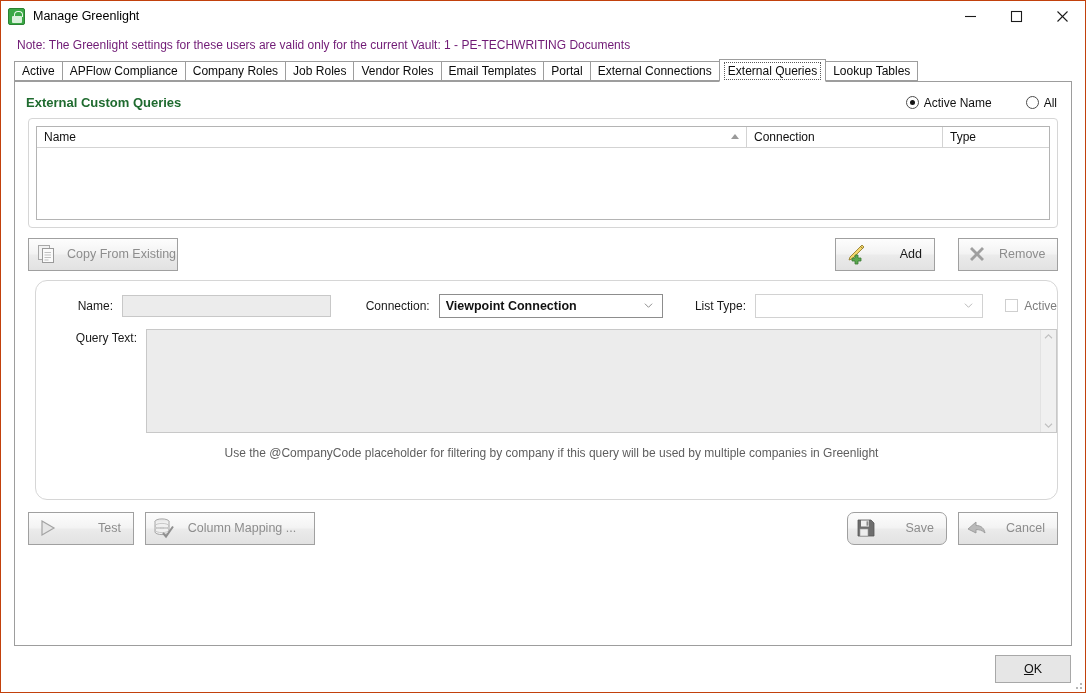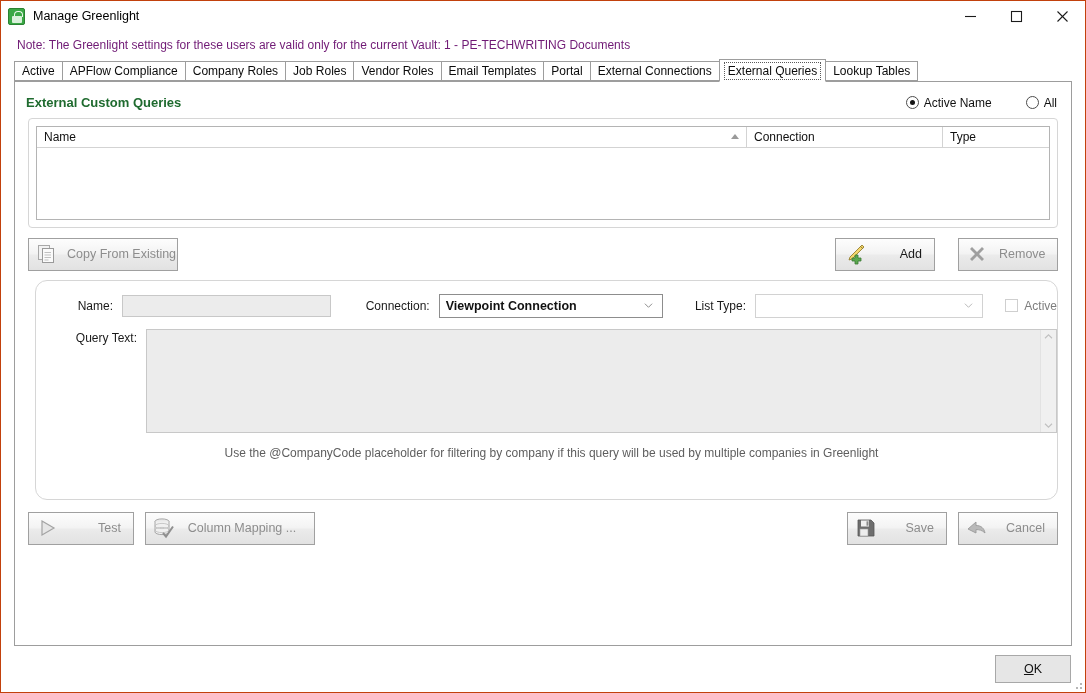--- a/index.html
+++ b/index.html
@@ -248,21 +248,21 @@
     padding-left: 4px;
   }
   .btn.centered .btn-label { text-align: center; padding-right: 16px; }
   .btn.disabled { color: #8d8d8d; }
 
   .btn-copy { width: 150px; }
   .btn-add { width: 100px; }
   .btn-remove { width: 100px; margin-left: 11px; }
   .btn-test { width: 106px; }
   .btn-colmap { width: 170px; margin-left: 11px; }
-  .btn-save { width: 100px; }
+  .btn-save { width: 100px; border-radius: 7px; }
   .btn-cancel { width: 100px; margin-left: 11px; }
 
   
   .detail-group {
     margin: 9px 13px 0 20px;
     border: 1px solid #d6d6d6;
     border-radius: 12px;
     height: 220px;
     position: relative;
     background: #ffffff;

